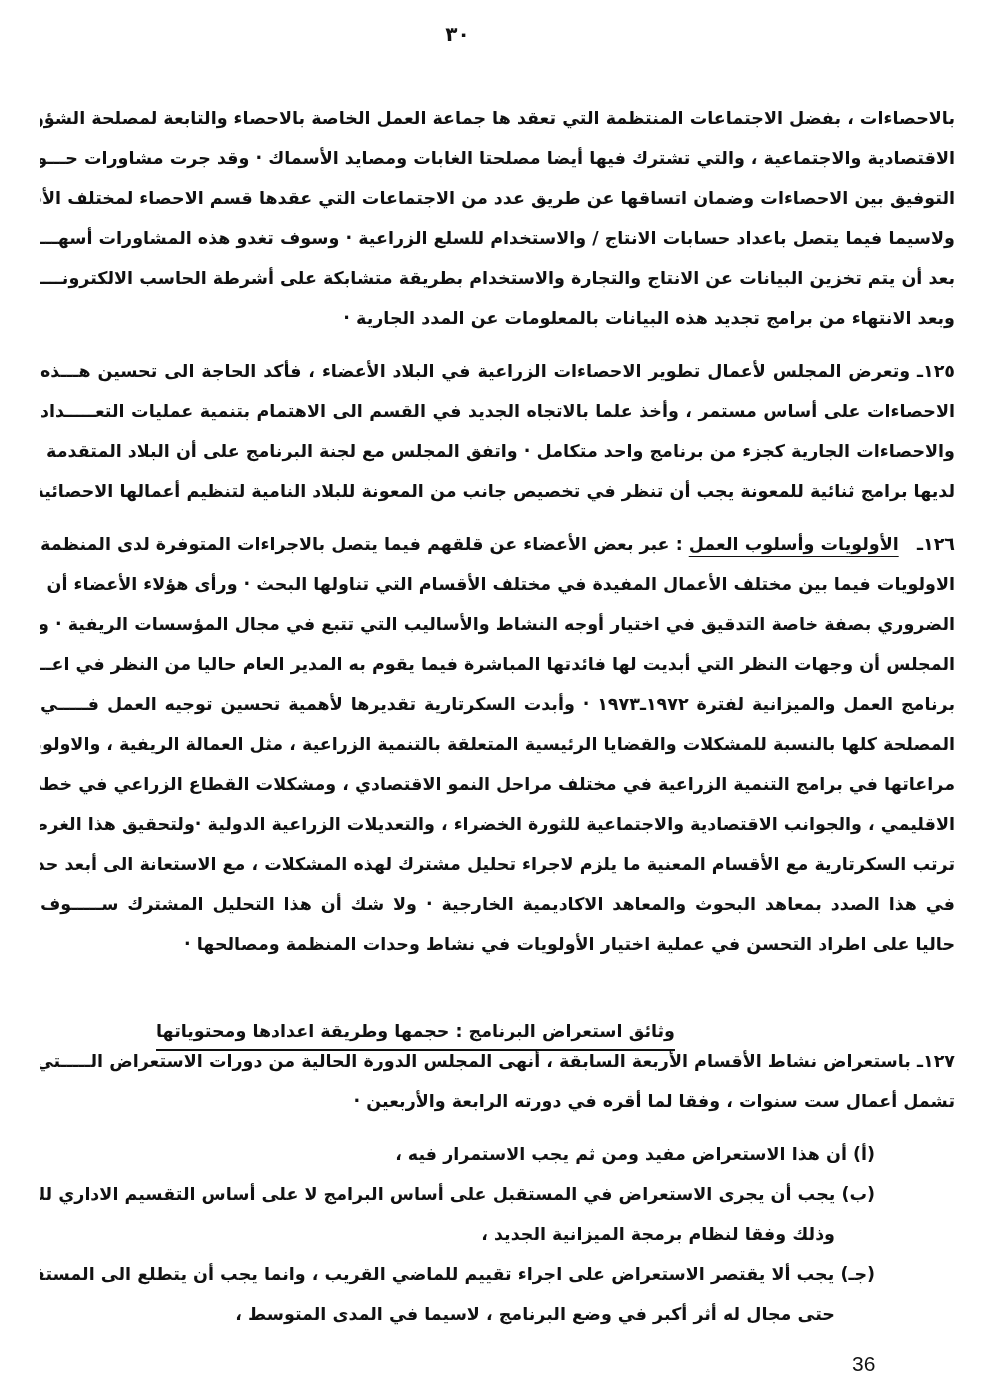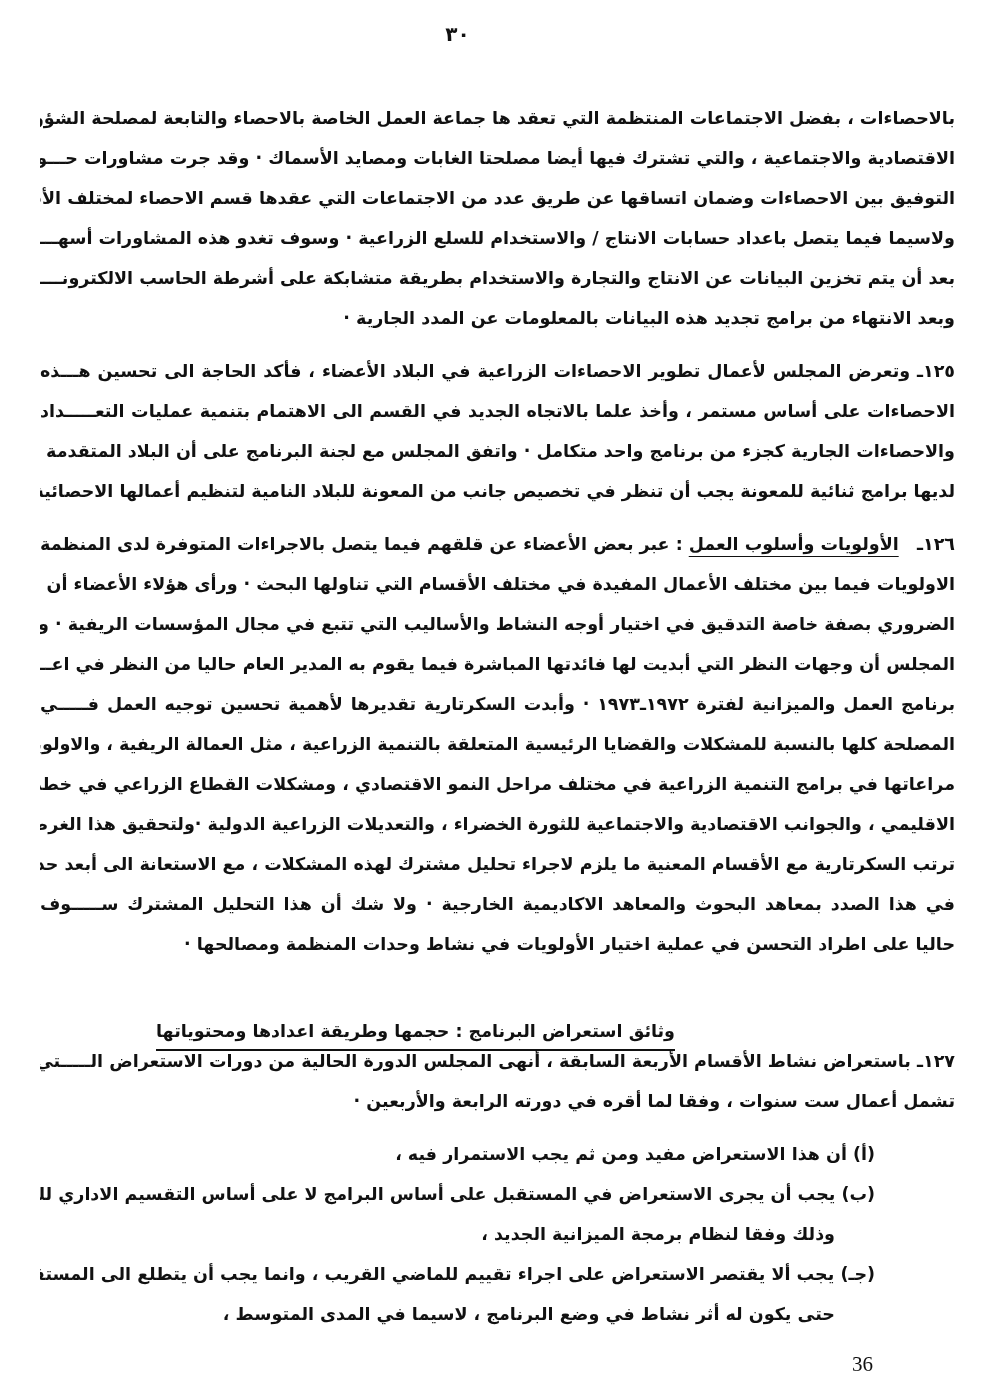--- a/index.html
+++ b/index.html
@@ -24,21 +24,21 @@
   .u { text-decoration: underline; text-underline-offset: 6px; }
   .heading {
     display: inline-block; font-size: 17.5px; font-weight: bold;
     border-bottom: 2px solid #111; line-height: 36px; margin-right: 280px; margin-top: 36px;
   }
   .heading-wrap { height: 44px; margin-top: 6px; margin-bottom: 20px; }
   .sub { padding-right: 80px; }
   .sub2 { padding-right: 120px; }
   .page-num-bottom {
     position: absolute; top: 1352px; left: 852px;
-    font-family: Liberation Serif, serif; font-size: 21px;
+    font-family: Liberation Sans, sans-serif; font-size: 21px;
   }
 </style>
 </head>
 <body>
 
 <div class="page-num-top">٣٠</div>
 
 <div class="content">
 
   <div class="para">
@@ -81,18 +81,18 @@
   <div class="para">
     <div class="line justify">١٢٧ـ   باستعراض نشاط الأقسام الأربعة السابقة ، أنهى المجلس الدورة الحالية من دورات الاستعراض الـــــتي</div>
     <div class="line">تشمل أعمال ست سنوات ، وفقا لما أقره في دورته الرابعة والأربعين ·</div>
   </div>
 
   <div class="para">
     <div class="line sub">(أ)  أن هذا الاستعراض مفيد ومن ثم يجب الاستمرار فيه ،</div>
     <div class="line sub">(ب)  يجب أن يجرى الاستعراض في المستقبل على أساس البرامج لا على أساس التقسيم الاداري للمنظمة</div>
     <div class="line sub2">وذلك وفقا لنظام برمجة الميزانية الجديد ،</div>
     <div class="line sub">(جـ)  يجب ألا يقتصر الاستعراض على اجراء تقييم للماضي القريب ، وانما يجب أن يتطلع الى المستقبل أيضا ،</div>
-    <div class="line sub2">حتى يكون له أثر نشاط في وضع البرنامج ، لاسيما في المدى المتوسط ،</div>
+    <div class="line sub2">حتى مجال له أثر أكبر في وضع البرنامج ، لاسيما في المدى المتوسط ،</div>
   </div>
 
 </div>
 
 <div class="page-num-bottom">36</div>
 
 </body></html>

